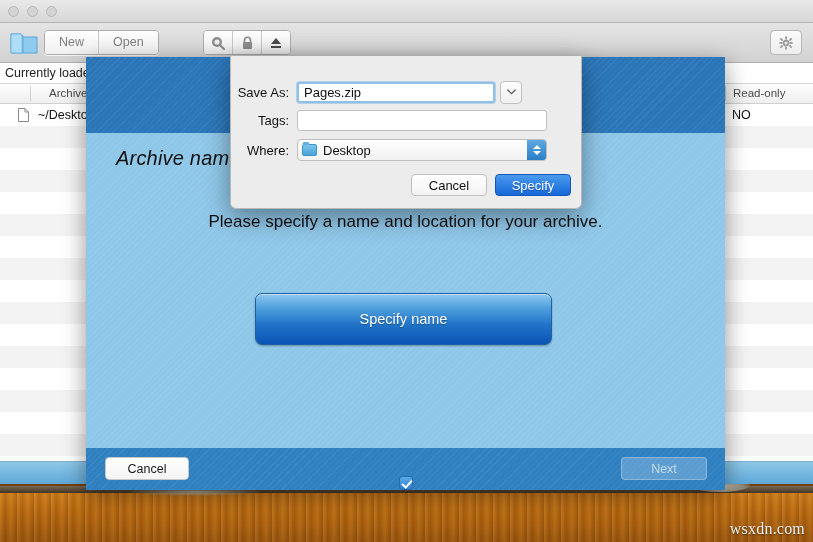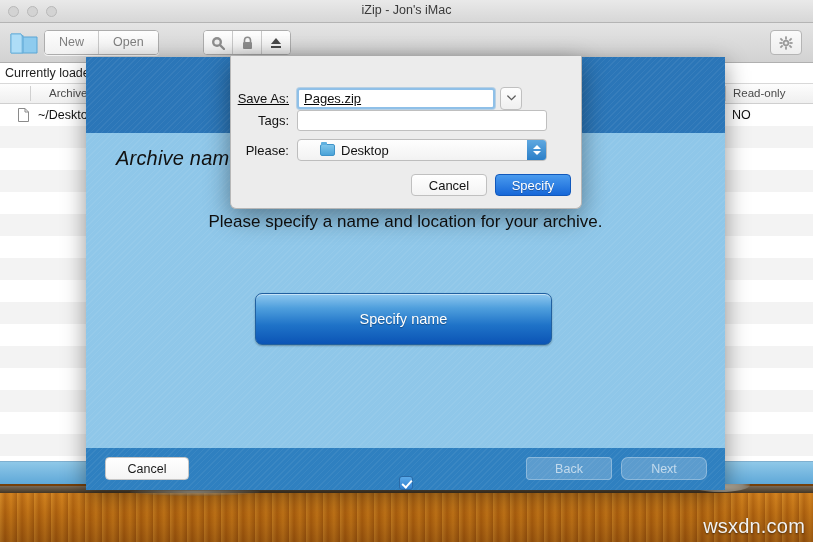--- a/index.html
+++ b/index.html
@@ -72,22 +72,22 @@
     position:absolute;
     top: 488px; left: 130px; width: 130px; height: 8px;
     background: radial-gradient(ellipse at 50% 50%, rgba(200,195,180,0.8) 0%, rgba(120,112,96,0.2) 70%, rgba(0,0,0,0) 100%);
     border-radius: 50%;
     pointer-events:none;
   }
   .watermark {
     position: absolute;
     right: 8px; bottom: 4px;
     color: #f2f2f2;
-    font-size: 20px;
-    font-family: Liberation Sans, sans-serif;
+    font-size: 16px;
+    font-family: Liberation Serif, serif;
     text-shadow: 0 1px 2px rgba(0,0,0,0.55);
     letter-spacing: 0.2px;
   }
 
   
   .app-window {
     position: absolute;
     left: 0; top: 0;
     width: 813px;
     height: 484px;
@@ -347,21 +347,21 @@
     top: 400px;
     width: 84px; height: 21px;
     background: rgba(255,255,255,0.22);
     border: 1px solid rgba(255,255,255,0.28);
     border-radius: 4px;
     font-size: 12.5px;
     color: rgba(255,255,255,0.62);
     display: flex; align-items: center; justify-content: center;
   }
   .btn-back { left: 440px; }
-  .btn-next { left: 535px; border-radius: 7px; }
+  .btn-next { left: 535px; }
 
   
   .save-sheet {
     position: absolute;
     left: 230px; top: 56px;
     width: 350px;
     height: 152px;
     background: #ececec;
     border: 1px solid #b7b7b7;
     border-top: none;
@@ -415,21 +415,21 @@
     height: 22px;
     box-sizing: border-box;
     background: linear-gradient(to bottom, #fefefe, #f2f2f2);
     border: 1px solid #bdbdbd;
     border-radius: 4px;
     display: flex;
     align-items: center;
     position: relative;
     font-size: 13px;
     color: #111;
-    padding-left: 22px;
+    padding-left: 4px;
   }
   .popup-folder {
     width: 15px; height: 12px;
     margin-right: 6px;
     background: linear-gradient(to bottom, #7fc5ea, #4aa3d8);
     border: 1px solid #3f93c8;
     border-radius: 2px;
     box-sizing: border-box;
     position: relative;
   }
@@ -499,21 +499,20 @@
   </div>
 
   <div class="app-window">
 
     <div class="titlebar">
       <div class="traffic">
         <div class="tl-dot"></div>
         <div class="tl-dot"></div>
         <div class="tl-dot"></div>
       </div>
-      <div class="win-title">iZip - Jon's iMac</div>
     </div>
 
     <div class="toolbar">
       <svg class="folder-icon" viewBox="0 0 28 26">
         <path d="M1 5 L11 5 L13 8 L27 8 L27 24 L1 24 Z" fill="#8ecbee" stroke="#5ba5d4" stroke-width="1"></path>
         <path d="M1 5 L11 5 L13 8 L13 24 L1 24 Z" fill="#aeddf7" stroke="#6fb4dd" stroke-width="1"></path>
         <rect x="11.5" y="6" width="2" height="18" fill="#5ba5d4" opacity="0.55"></rect>
       </svg>
 
       <div class="seg-group">
@@ -606,43 +605,42 @@
     <div class="asst-title">Archive name</div>
     <div class="asst-subtitle">Please specify a name and location for your archive.</div>
 
     <div class="specify-btn">Specify name</div>
 
     <div class="asst-check-row">
       <div class="checkbox"></div>
     </div>
 
     <div class="btn-cancel-asst">Cancel</div>
-    <div class="btn-dim btn-back">Back</div>
     <div class="btn-dim btn-next">Next</div>
   </div>
 
   <div class="save-sheet">
 
-    <div class="field-row" style="top:30px;text-decoration:underline;">
+    <div class="field-row" style="top:24px;">
       <div class="field-label">Save As:</div>
       <input class="text-input focused" style="width: 198px;" value="Pages.zip">
       <div class="disclose-btn">
         <svg width="9" height="6" viewBox="0 0 9 6">
             <path d="M0.8 1 L4.5 4.6 L8.2 1" fill="none" stroke="#5a5a5a" stroke-width="1.3" stroke-linecap="round"></path>
           </svg>
       </div>
     </div>
 
     <div class="field-row" style="top:52px;">
       <div class="field-label">Tags:</div>
       <input class="text-input" style="width: 250px;" value="">
     </div>
 
     <div class="field-row" style="top:82px;">
-      <div class="field-label">Please:</div>
+      <div class="field-label">Where:</div>
       <div class="popup-btn" style="width:250px;">
         <div class="popup-folder"></div>
         <span>Desktop</span>
         <div class="popup-arrows">
           <div class="arrow-up"></div>
           <div class="arrow-down"></div>
         </div>
       </div>
     </div>
 

